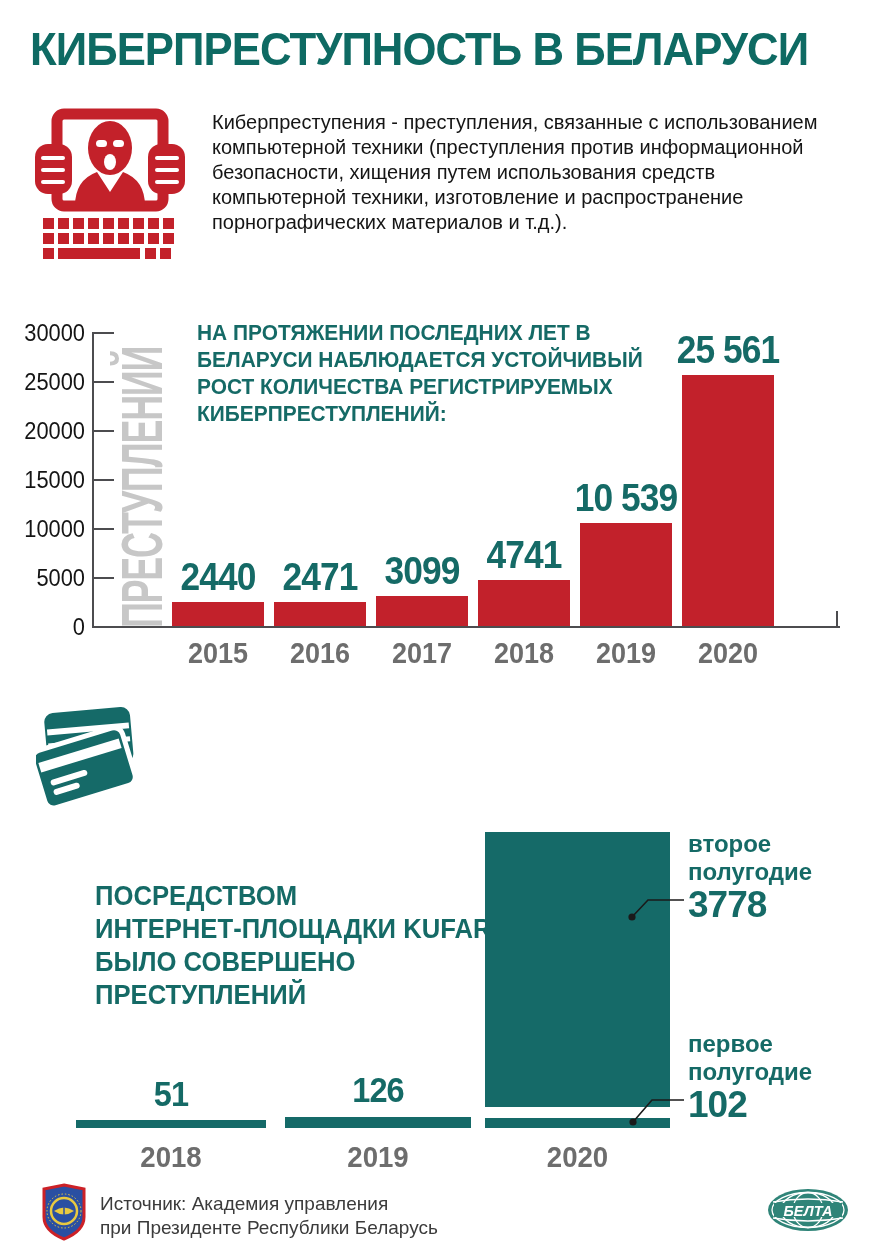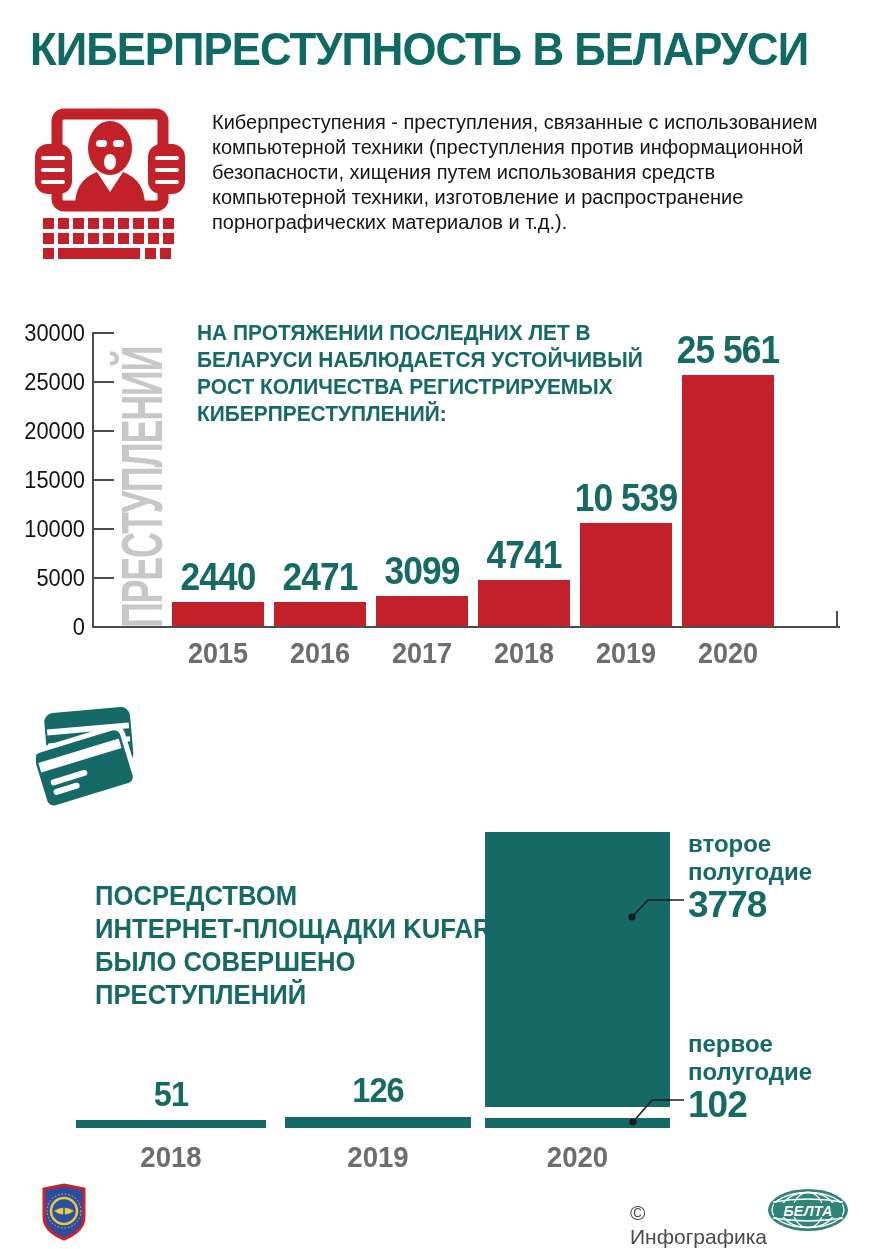--- a/index.html
+++ b/index.html
@@ -193,21 +193,22 @@
   <div class="abs year2-label" style="left:285px; top:1140px; width:186px;">2019</div>
   <div class="abs year2-label" style="left:485px; top:1140px; width:185px;">2020</div>
 
   <svg class="abs" style="left:40px; top:1183px;" width="48" height="58" viewBox="0 0 48 58">
     <path d="M24,2 L44,6 V34 C44,46 34,52 24,56 C14,52 4,46 4,34 V6 Z" fill="#2a4fa2" stroke="#cc2127" stroke-width="3"></path>
     <circle cx="24" cy="28" r="17" fill="none" stroke="#e9c93f" stroke-width="1" stroke-dasharray="1.5,2"></circle>
     <circle cx="24" cy="28" r="13" fill="none" stroke="#e9c93f" stroke-width="2.5"></circle>
     <path d="M14,28 Q24,21 34,28 Q24,35 14,28 Z" fill="#e9c93f"></path>
     <path d="M24,23 V33" stroke="#2a4fa2" stroke-width="1.5"></path>
   </svg>
-  <div class="abs copyright">© Инфографика</div>
+  <div class="abs source-text preline">Источник: Академия управления
+при Президенте Республики Беларусь</div>
 
   <svg class="abs" style="left:766px; top:1187px;" width="84" height="46" viewBox="0 0 84 46">
     <ellipse cx="42" cy="23" rx="40" ry="21" fill="#2f8478"></ellipse>
     <ellipse cx="42" cy="23" rx="36" ry="17.5" fill="none" stroke="#ffffff" stroke-width="1.3"></ellipse>
     <path d="M7,15 Q42,9 77,15" fill="none" stroke="#ffffff" stroke-width="1.3"></path>
     <path d="M7,31 Q42,37 77,31" fill="none" stroke="#ffffff" stroke-width="1.3"></path>
     <ellipse cx="42" cy="23" rx="15" ry="17.5" fill="none" stroke="#ffffff" stroke-width="1.3"></ellipse>
     <ellipse cx="42" cy="23" rx="27" ry="17.5" fill="none" stroke="#ffffff" stroke-width="1.3"></ellipse>
     <rect x="8" y="16" width="68" height="14" fill="#2f8478"></rect>
     <text x="42" y="28.5" text-anchor="middle" font-family="Liberation Sans, sans-serif" font-size="14.5" font-weight="bold" font-style="italic" fill="#ffffff">БЕЛТА</text>

